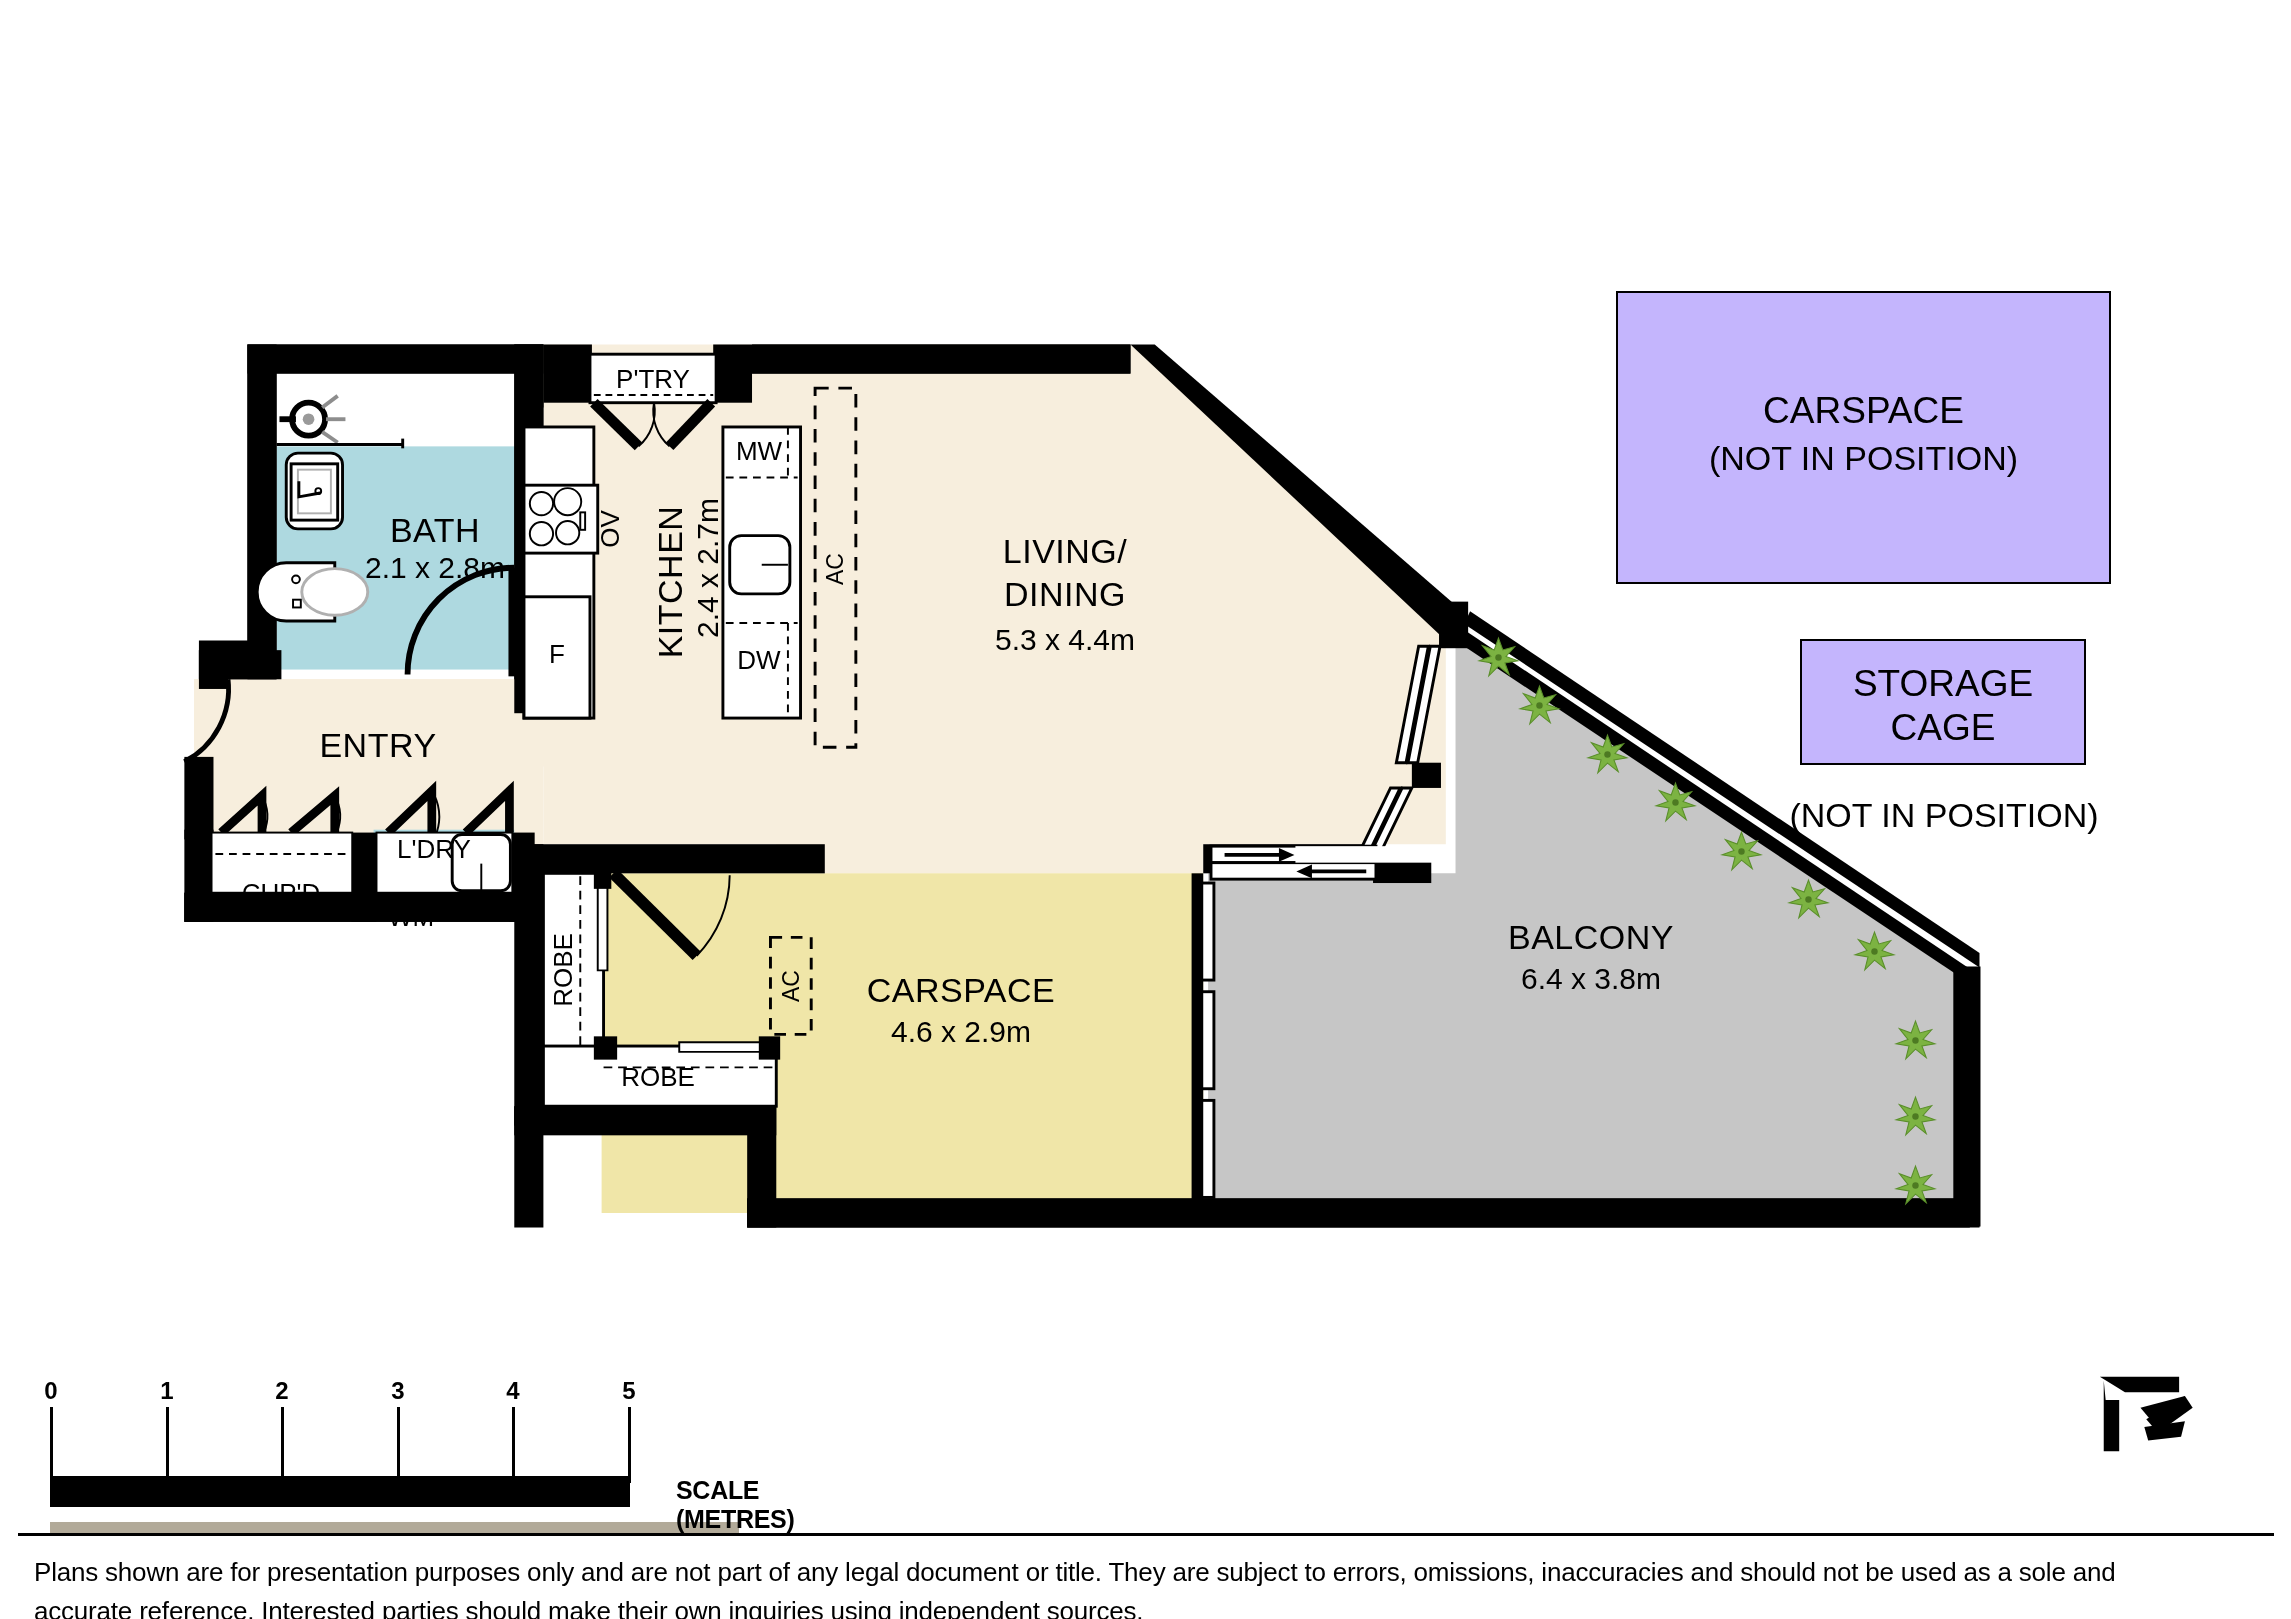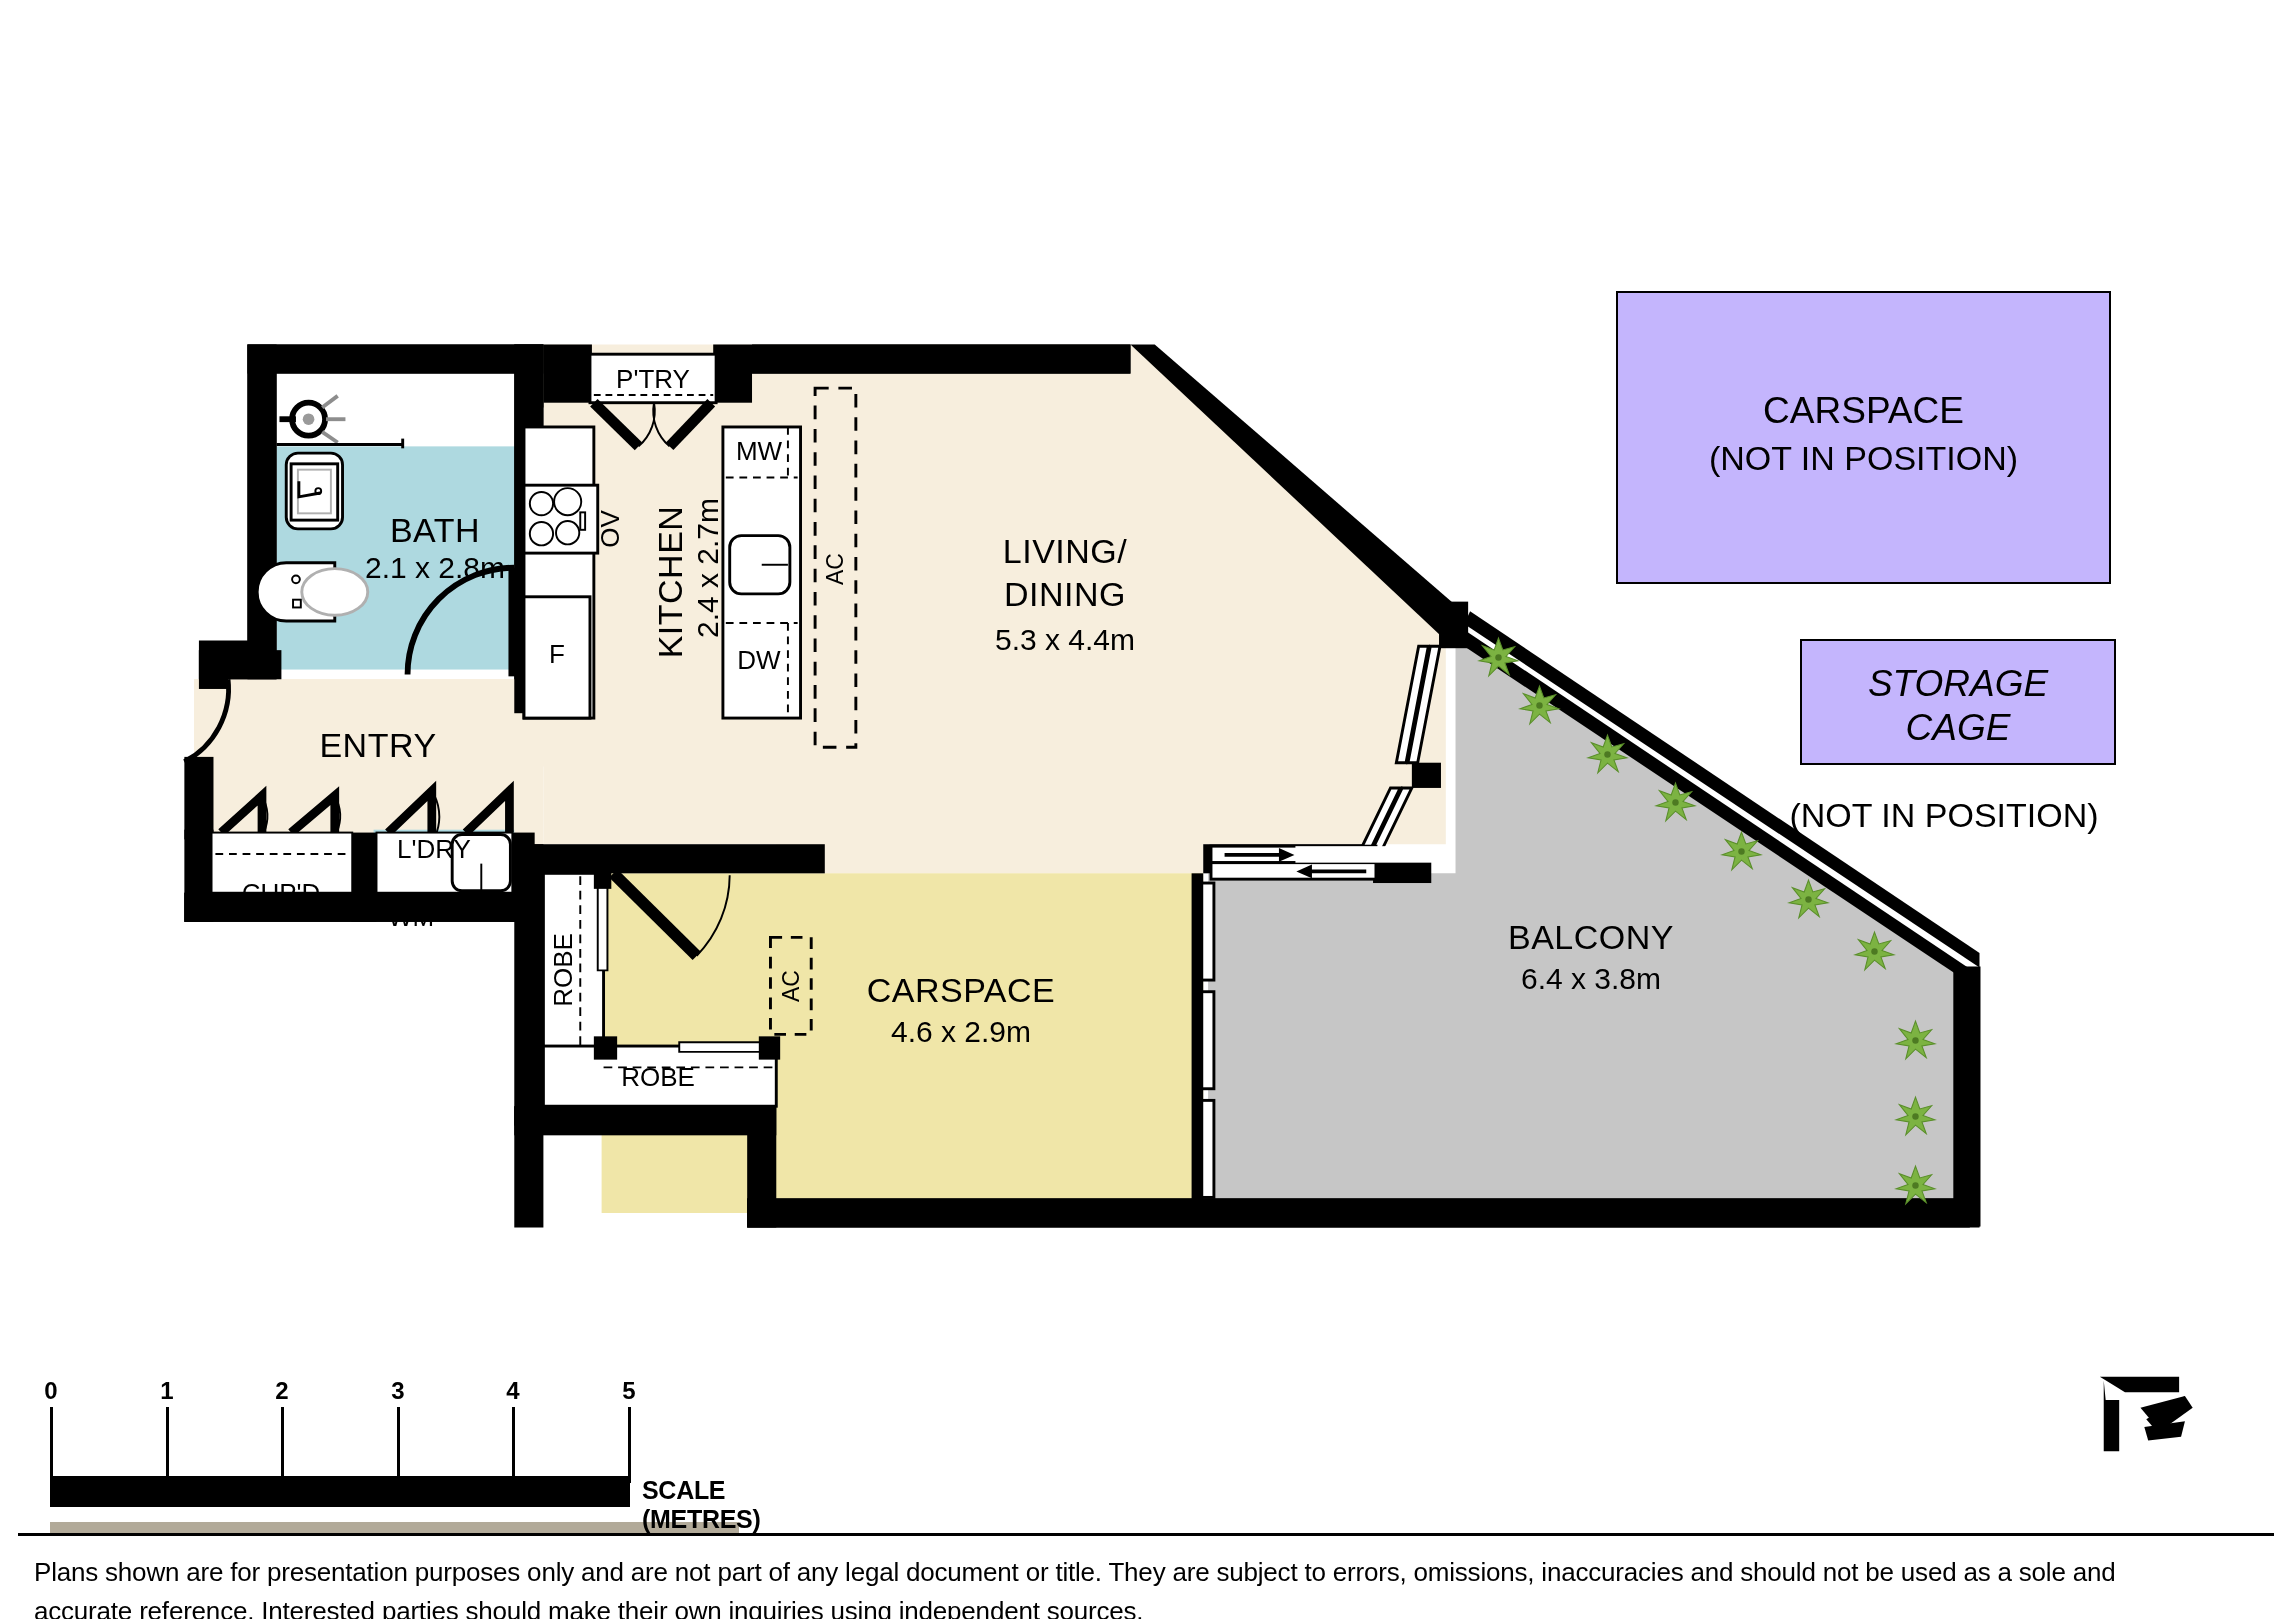--- a/index.html
+++ b/index.html
@@ -17,21 +17,21 @@
 
   .box-np{position:absolute;background:#c4b5fd;border:2.9px solid #000;box-sizing:border-box;}
   .np-title{font-size:37px;}
   .np-sub{font-size:34px;}
 
   
   #scalebar-blackbar{position:absolute;background:#000;}
   #scalebar-tanbar{position:absolute;background:#b2aa99;}
   .tick{position:absolute;background:#000;width:2.9px;}
   .ticknum{position:absolute;font-size:24px;font-weight:bold;color:#000;transform:translateX(-50%);}
-  #scale-caption{position:absolute;font-size:25px;font-weight:bold;color:#000;letter-spacing:-0.3px;}
+  #scale-caption{position:absolute;font-size:25px;font-weight:bold;color:#000;letter-spacing:-0.3px;margin-left:34px;}
   #hr-line{position:absolute;background:#000;height:2.9px;}
   #disclaimer{position:absolute;font-size:26px;line-height:1.5;color:#000;width:2222px;letter-spacing:-0.2px;}
 
   svg{display:block;}
   .plant{position:absolute;width:43px;height:43px;}
 </style>
 </head>
 <body>
 
 <div class="stage">
@@ -319,21 +319,21 @@
   <div class="lbl small-lbl center" style="left:411px;top:893px;margin-top:24px;">WM</div>
   <div class="lbl small-lbl center" style="left:281px;top:893px;">CUP'D</div>
   <div class="lbl small-lbl center rot90" style="left:563px;top:970px;transform:translate(-50%,-50%) rotate(-90deg);">ROBE</div>
   <div class="lbl small-lbl center" style="left:658px;top:1077px;">ROBE</div>
 
   <div class="box-np" style="left:1616px;top:291px;width:495px;height:293px;">
     <div class="lbl np-title center" style="left:50%;top:118px;">CARSPACE</div>
     <div class="lbl np-sub center" style="left:50%;top:165px;">(NOT IN POSITION)</div>
   </div>
 
-  <div class="box-np" style="left:1800px;top:639px;width:316px;height:126px;font-style:italic;">
+  <div class="box-np" style="left:1800px;top:639px;width:286px;height:126px;">
     <div class="lbl np-title center" style="left:50%;top:43px;">STORAGE</div>
     <div class="lbl np-title center" style="left:50%;top:87px;">CAGE</div>
   </div>
   <div class="lbl np-sub center" style="left:1944px;top:815px;">(NOT IN POSITION)</div>
 
   <div style="position:absolute;left:0;top:0;">
     <div class="ticknum" style="left:51px;top:1377px;">0</div>
     <div class="ticknum" style="left:167px;top:1377px;">1</div>
     <div class="ticknum" style="left:282px;top:1377px;">2</div>
     <div class="ticknum" style="left:398px;top:1377px;">3</div>

